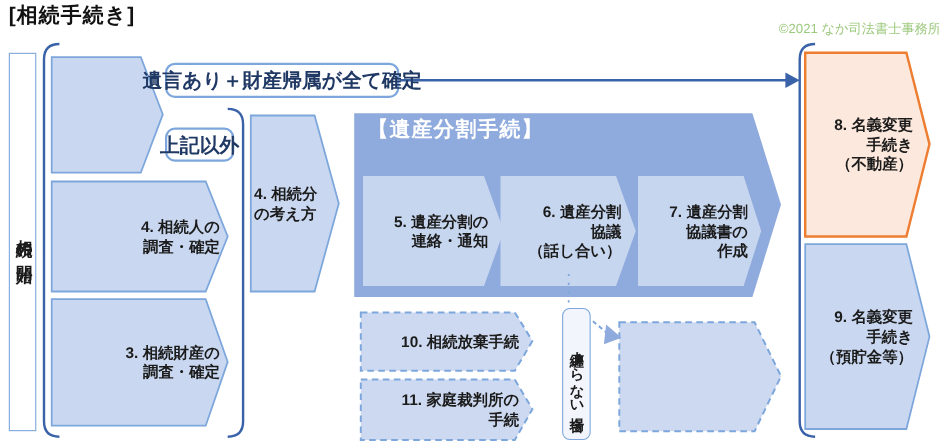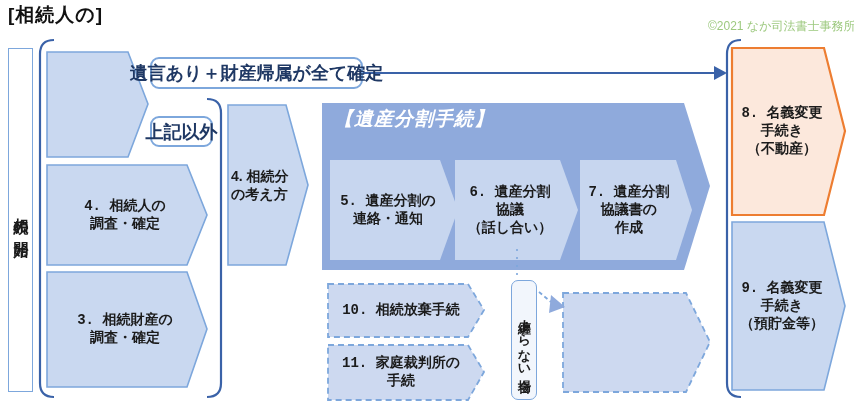--- a/index.html
+++ b/index.html
@@ -4,21 +4,21 @@
 <style>
   * { margin:0; padding:0; box-sizing:border-box; }
   body { background:#fff; font-family:"Liberation Sans", sans-serif; }
   #stage {
     position:relative; width:854px; height:404px; background:#ffffff;
     overflow:hidden; font-family:"Liberation Sans", sans-serif;
   }
   #shapes { position:absolute; left:0; top:0; }
   .txt { position:absolute; font-weight:700; color:#1b1b1b; font-size:14px; line-height:18px; white-space:nowrap; }
   .txt span { display:block; }
-  .center { text-align:center;font-family:Liberation Mono, monospace; }
+  .center { text-align:right; }
   .page-title { font-size:19px; letter-spacing:1px; color:#111; }
   .copyright { font-size:12px; font-weight:400; color:#9dc97f; text-align:right; }
   .vert {
     writing-mode:vertical-rl; text-orientation:upright;
     display:flex; align-items:center; justify-content:center;
     letter-spacing:2px;
   }
   .pill {
     position:absolute; border:2px solid #7da7dc; border-radius:9px; background:#ffffff;
     color:#1f3864; font-weight:700; font-size:18px;
@@ -65,30 +65,30 @@
     <path d="M328,284 L468,284 L484,310 L468,337 L328,337 Z" fill="#cdd9f0" stroke="#7da7dc" stroke-width="1.8" stroke-dasharray="6,4"></path>
     <path d="M328,345 L468,345 L484,372 L468,400 L328,400 Z" fill="#cdd9f0" stroke="#7da7dc" stroke-width="1.8" stroke-dasharray="6,4"></path>
     <path d="M563,293 L686,293 L710,342 L686,392 L563,392 Z" fill="#cdd9f0" stroke="#7da7dc" stroke-width="1.8" stroke-dasharray="6,4"></path>
 
     <line x1="517" y1="249" x2="517" y2="278" stroke="#7da7dc" stroke-width="1.6" stroke-dasharray="2,6"></line>
 
     <line x1="539" y1="292" x2="551" y2="302" stroke="#7da7dc" stroke-width="1.8" stroke-dasharray="4,3"></line>
     <polygon points="551,295 565,307 549,313" fill="#8faadc"></polygon>
   </svg>
 
-  <div class="txt page-title" style="left:8px; top:6px;">[相続人の]</div>
+  <div class="txt page-title" style="left:8px; top:6px;">[相続手続き]</div>
   <div class="txt copyright" style="left:708px; top:17px; width:142px;">©2021 なか司法書士事務所</div>
 
   <div class="startbox vert" style="left:8px; top:48px; width:25px; height:344px;">相続の開始</div>
 
   <div class="pill" style="left:150px; top:57px; width:213px; height:32px;">遺言あり＋財産帰属が全て確定</div>
   <div class="pill" style="left:150px; top:116px; width:63px; height:31px;">上記以外</div>
   <div class="notsettled vert" style="left:511px; top:280px; width:26px; height:120px;">纏まらない場合</div>
 
-  <div class="txt container-title" style="left:334px; top:110px;font-style:italic;">【遺産分割手続】</div>
+  <div class="txt container-title" style="left:334px; top:110px;">【遺産分割手続】</div>
 
   <div class="txt center" style="left:50px; top:197px; width:150px;">
     <span>4. 相続人の</span>
       <span>調査・確定</span>
   </div>
   <div class="txt center" style="left:50px; top:311px; width:150px;">
     <span>3. 相続財産の</span>
       <span>調査・確定</span>
   </div>
   <div class="txt" style="left:231px; top:167px;">

